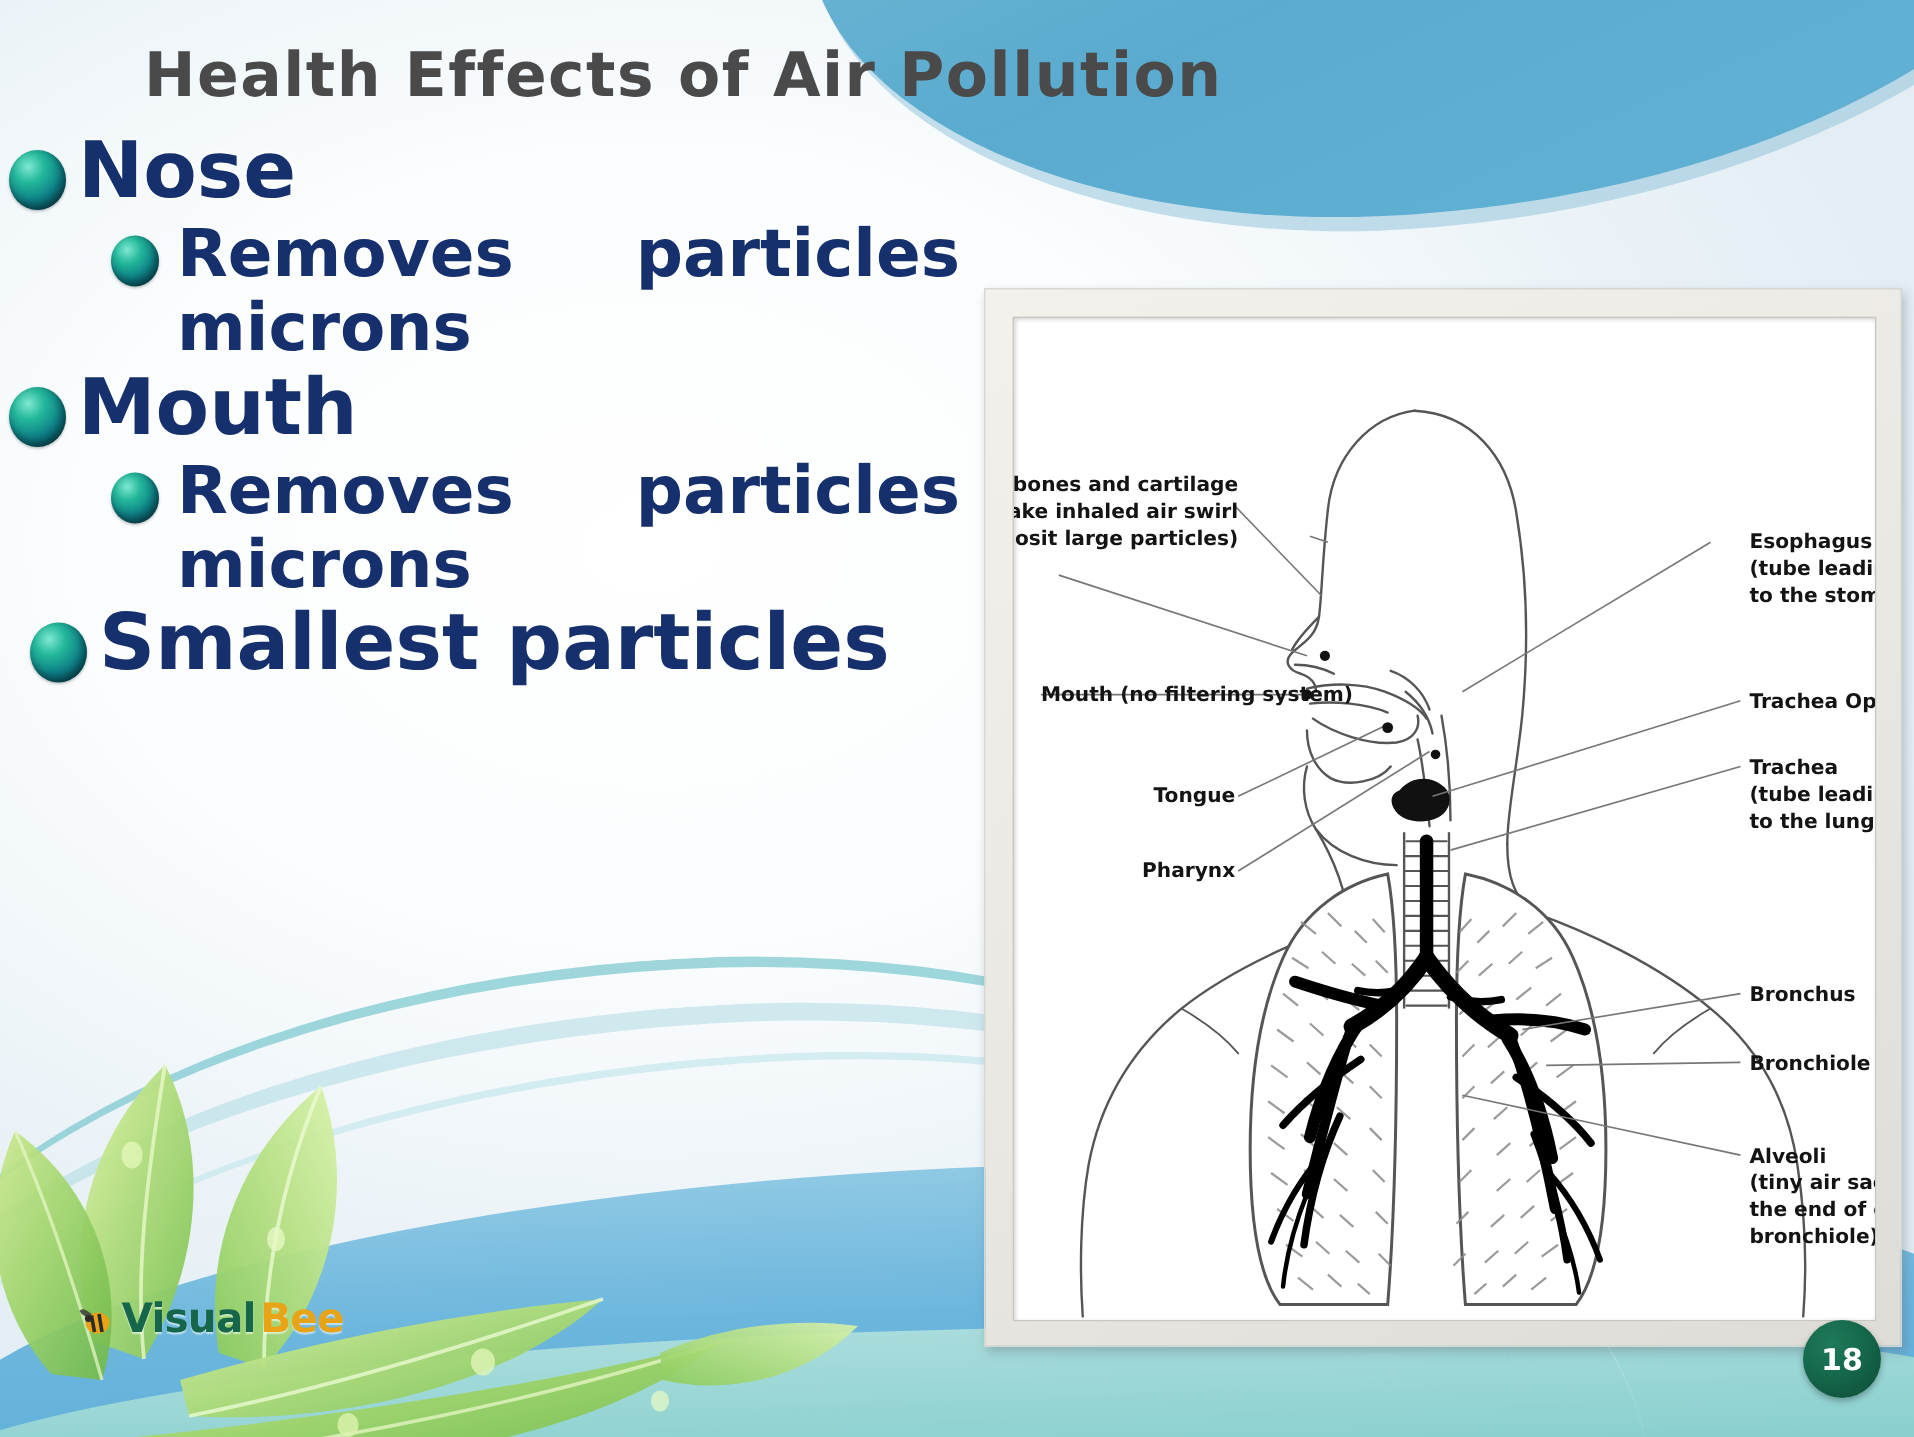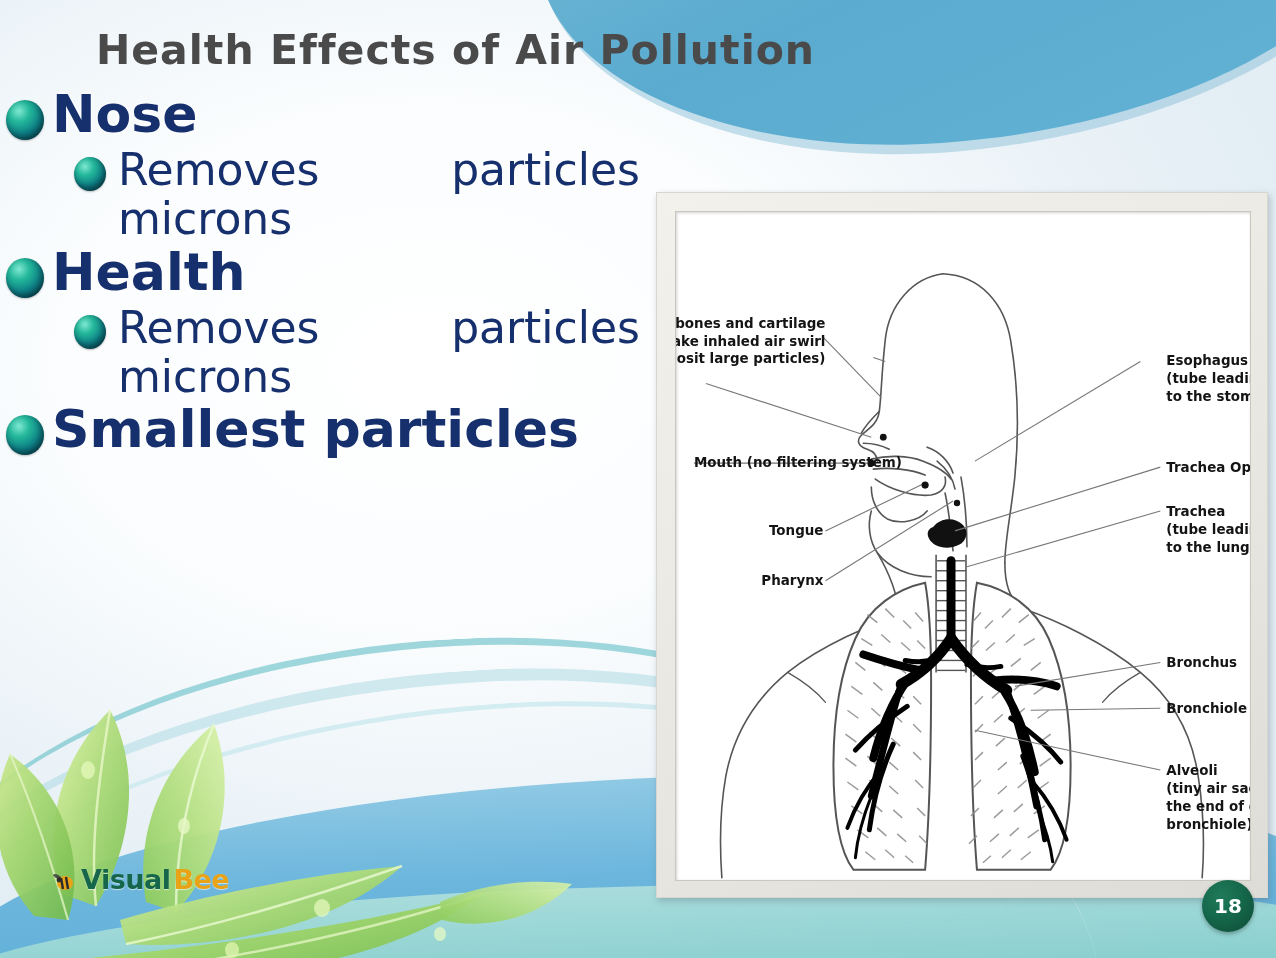--- a/index.html
+++ b/index.html
@@ -73,37 +73,37 @@
   .content{position:absolute;left:0;top:88px;width:646px;}
   .lvl1{
     position:relative;padding-left:52px;margin:0 0 4px 0;
     font-family:"DejaVu Sans", sans-serif;
     font-weight:700;font-size:52px;line-height:1.02;color:#16306e;
     text-shadow:0 0 3px rgba(255,255,255,.95),0 0 6px rgba(255,255,255,.8);
   }
   .lvl2{
     position:relative;padding-left:118px;margin:0 0 2px 0;
     font-family:"DejaVu Sans", sans-serif;
-    font-weight:400;font-size:44px;line-height:1.12;color:#16306e;
+    font-weight:700;font-size:44px;line-height:1.12;color:#16306e;
     text-align:justify;width:640px;box-sizing:border-box;
     text-shadow:0 0 3px rgba(255,255,255,.95),0 0 6px rgba(255,255,255,.8);
   }
   .lvl2 .ln{display:block;}
   .lvl2 .ln.just{
     display:flex;justify-content:space-between;
   }
   .bullet-marble{
     position:absolute;display:inline-block;border-radius:50%;
     background:
       radial-gradient(circle at 34% 28%, #7fe8d2 0%, #23b79a 28%, #0d7f86 60%, #0b4b63 100%);
     box-shadow:inset -2px -3px 6px rgba(0,0,0,.45), 0 1px 2px rgba(0,0,0,.25);
   }
   .lvl1 .bullet-marble{width:38px;height:40px;left:6px;top:12px;}
   .lvl2 .bullet-marble{width:32px;height:34px;left:74px;top:12px;}
-  .lvl1.last{font-size:52px;}
+  .lvl1.last{font-size:52px;margin-left:14px;}
 
   
   .frame{
     position:absolute;left:656px;top:192px;width:612px;height:706px;
     background:linear-gradient(150deg,#f3f1ec 0%,#e9e7e1 55%,#dedcd6 100%);
     padding:18px;box-sizing:border-box;
     box-shadow:2px 3px 7px rgba(90,100,110,.35);
     border:1px solid #d8d6d0;
   }
   .frame-inner{
@@ -211,21 +211,21 @@
       <span class="bullet-marble"></span>
       <span class="ln just">
         <span>Removes</span>
         <span>particles</span>
       </span>
       <span class="ln">microns</span>
     </div>
 
     <div class="lvl1">
       <span class="bullet-marble"></span>
-      <span>Health</span>
+      <span>Mouth</span>
     </div>
 
     <div class="lvl2">
       <span class="bullet-marble"></span>
       <span class="ln just">
         <span>Removes</span>
         <span>particles</span>
       </span>
       <span class="ln">microns</span>
     </div>

